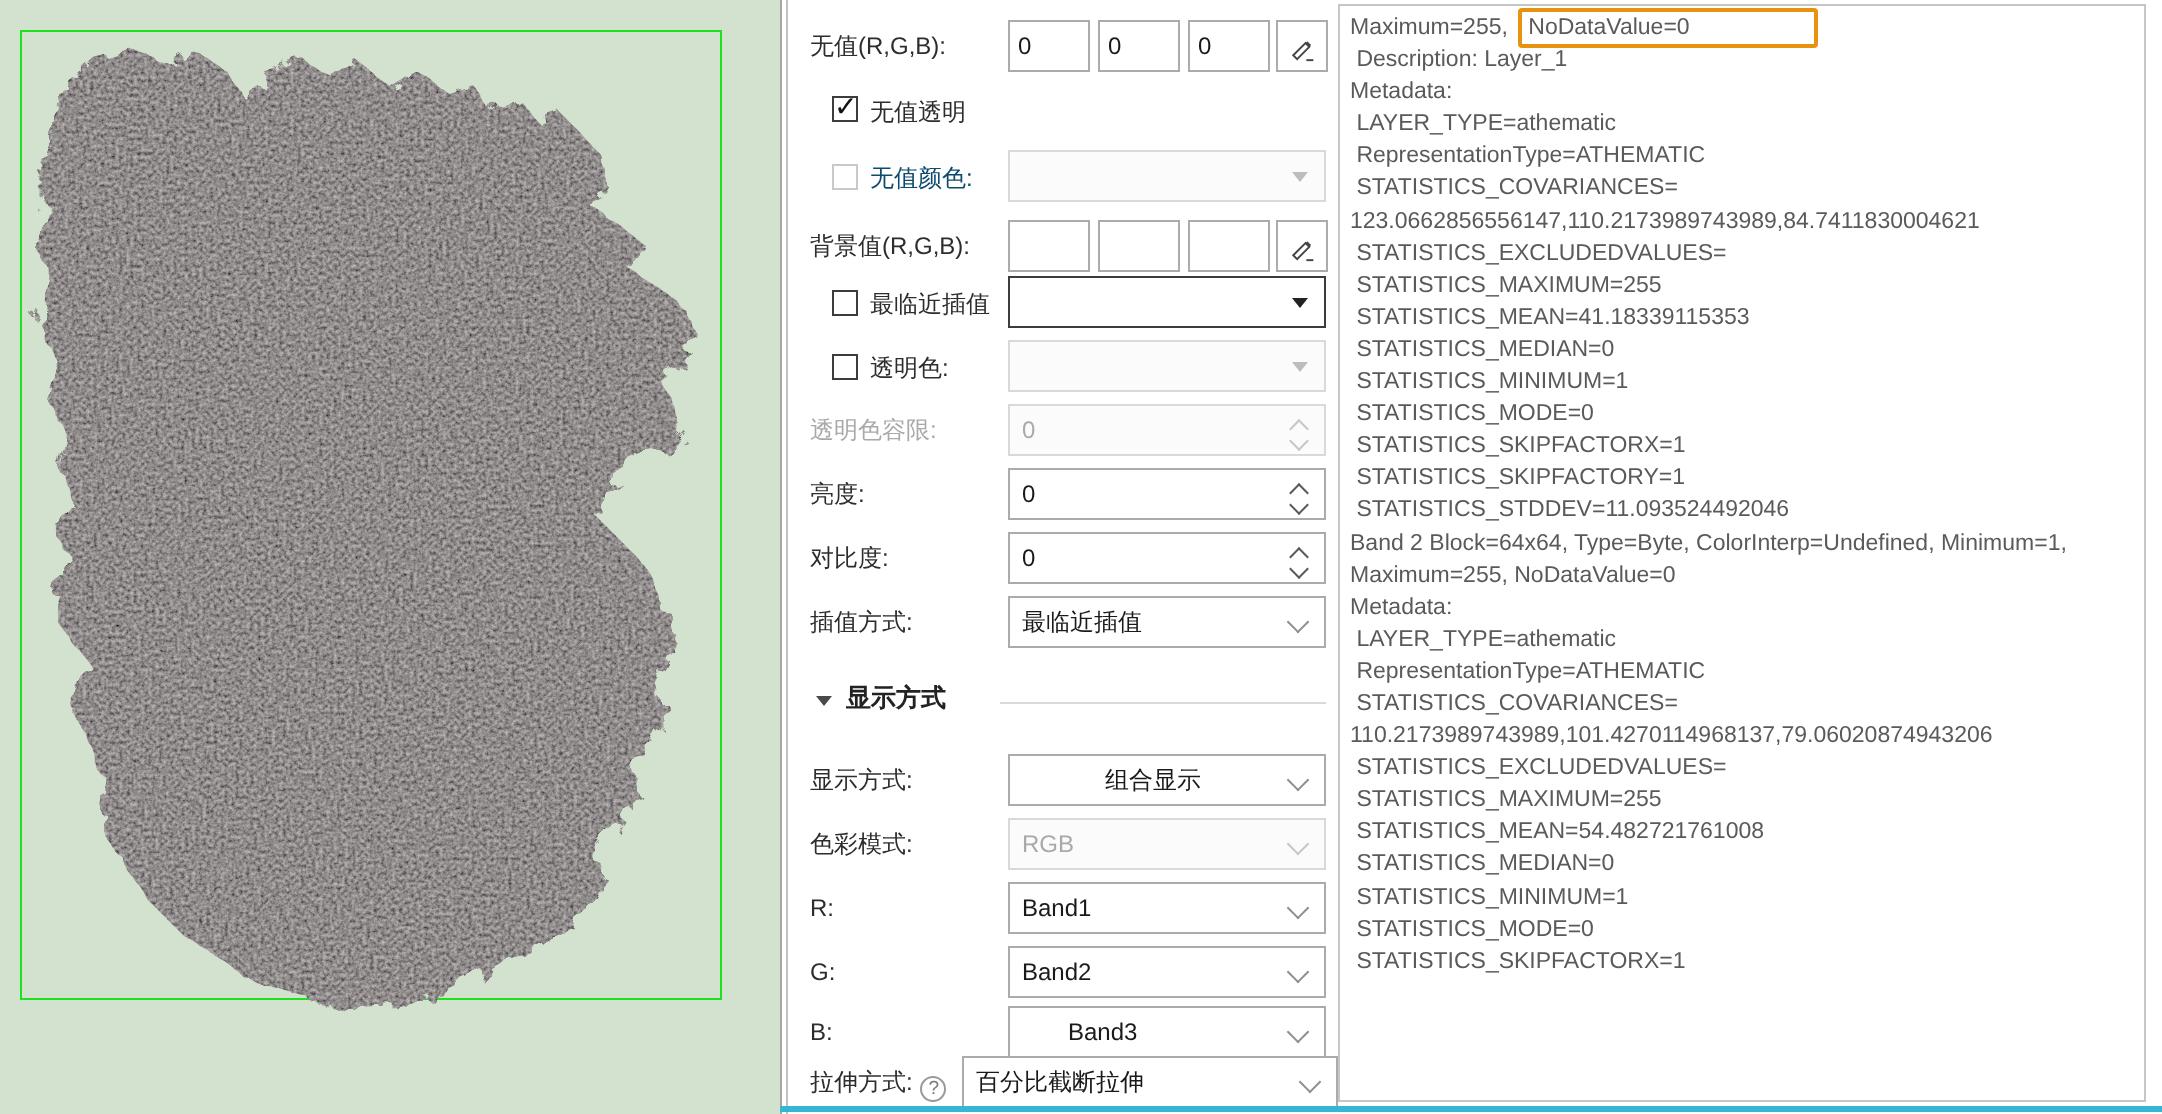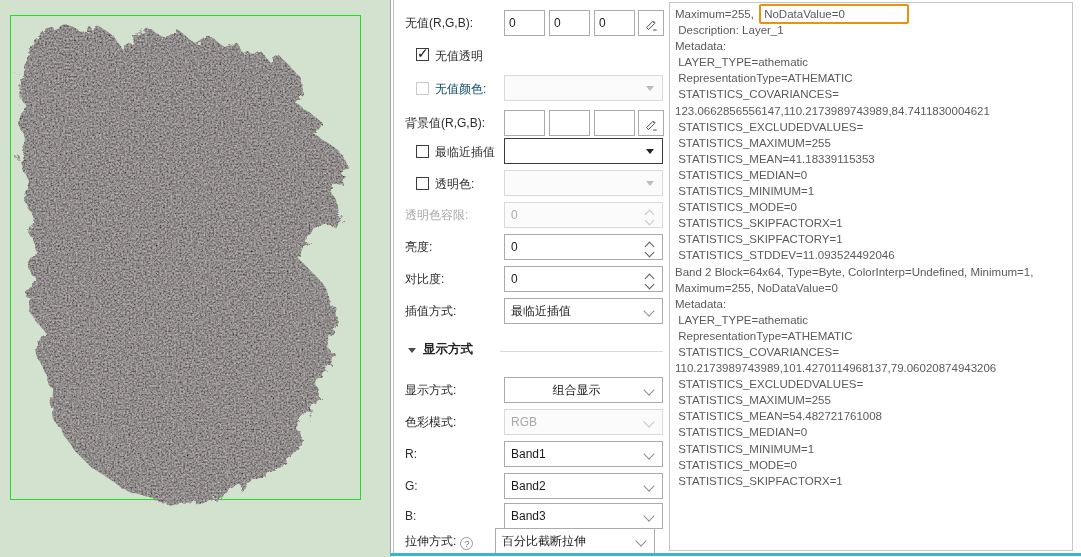--- a/index.html
+++ b/index.html
@@ -229,29 +229,29 @@
   <div class="row" style="top:473px;">
     <span class="flabel">G:</span>
     <div class="ctl" style="top:0;">
       <span class="val">Band2</span>
       <span class="chev"></span>
     </div>
   </div>
 
   <div class="row" style="top:503px;">
     <span class="flabel">B:</span>
-    <div class="ctl" style="top:0;">
+    <div class="ctl" style="top:0;padding-left:23px;">
       <span class="val">Band3</span>
       <span class="chev"></span>
     </div>
   </div>
 
   <div class="row" style="top:528px;">
     <span class="flabel"><span>拉伸方式:</span><span class="help">?</span></span>
-    <div class="ctl" style="top:0;left:101px;width:160px;">
+    <div class="ctl" style="top:0;left:87px;width:188px;">
       <span class="val">百分比截断拉伸</span>
       <span class="chev"></span>
     </div>
   </div>
 </div>
 
 <div class="meta-panel">
     <div class="meta-line">Maximum=255, <span class="hl-box">NoDataValue=0</span></div>
     <div class="meta-line"> Description: Layer_1</div>
     <div class="meta-line">Metadata:</div>

